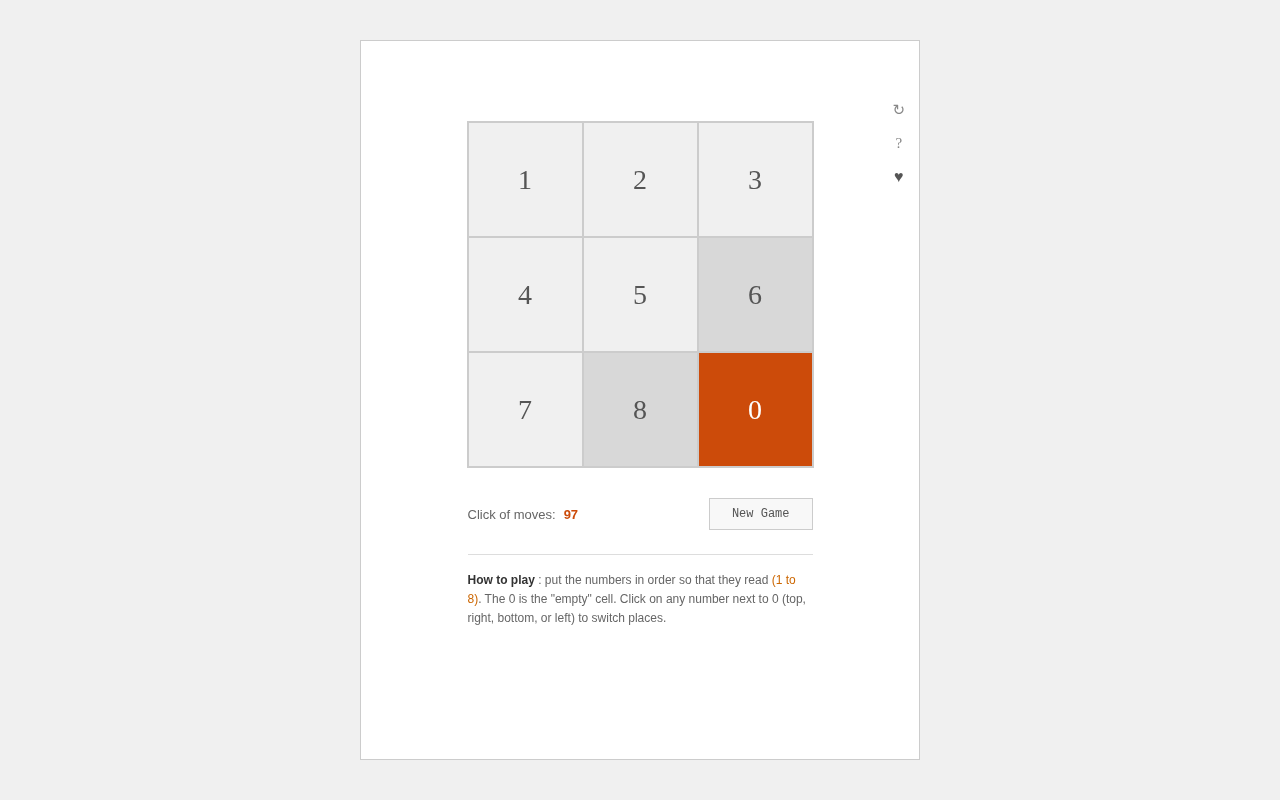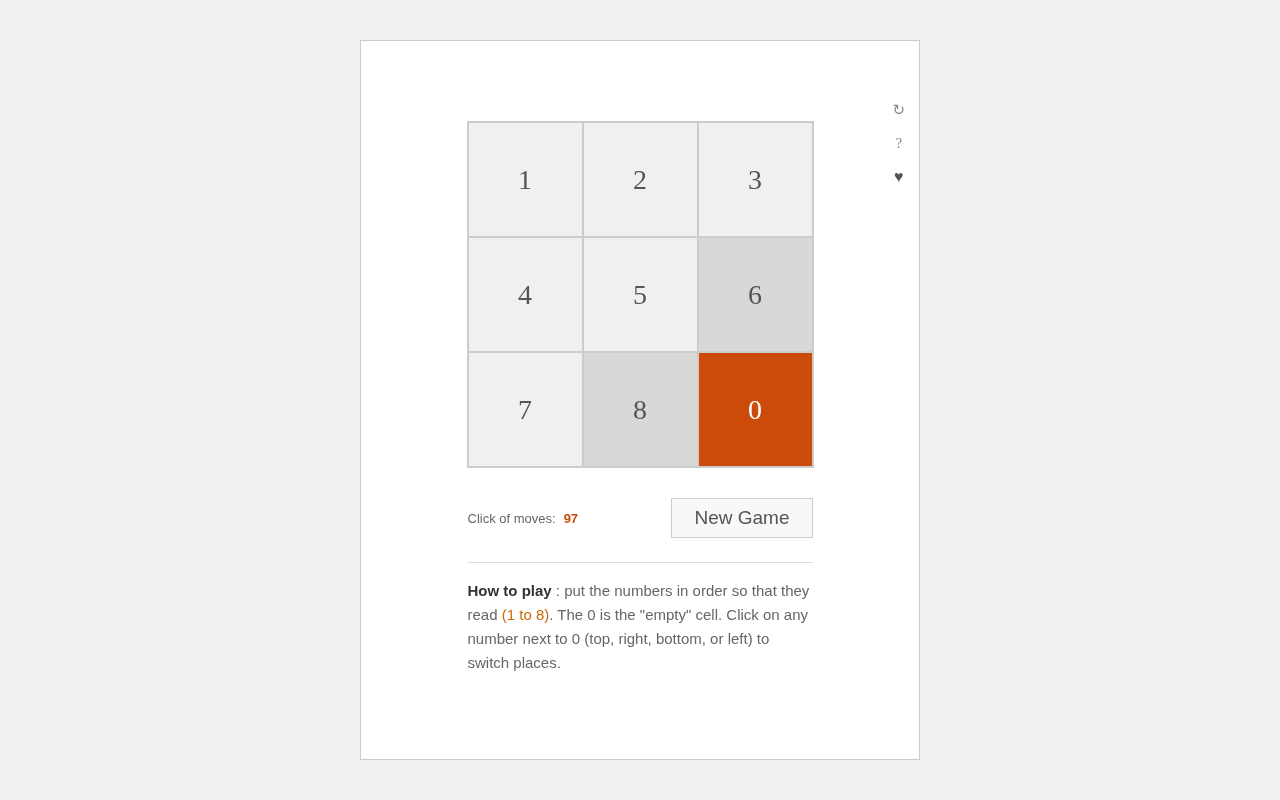--- a/index.html
+++ b/index.html
@@ -103,35 +103,35 @@
       color: #cc4b0a;
       font-weight: bold;
       margin-left: 4px;
     }
 
     .new-game-btn {
       padding: 8px 22px;
       background: #f8f8f8;
       border: 1px solid #ccc;
       color: #555;
-      font-size: 19px;
+      font-size: 12px;
       cursor: pointer;
-      font-family: Liberation Sans, sans-serif;
+      font-family: Liberation Mono, monospace;
     }
 
     .divider {
       width: 345px;
       border: none;
       border-top: 1px solid #ddd;
       margin: 24px 0 16px 0;
     }
 
     .how-to-play {
       width: 345px;
-      font-size: 15px;
+      font-size: 12px;
       color: #666;
       font-family: Arial, sans-serif;
       line-height: 1.6;
     }
 
     .how-to-play .label {
       color: #333;
       font-weight: bold;
     }
 

